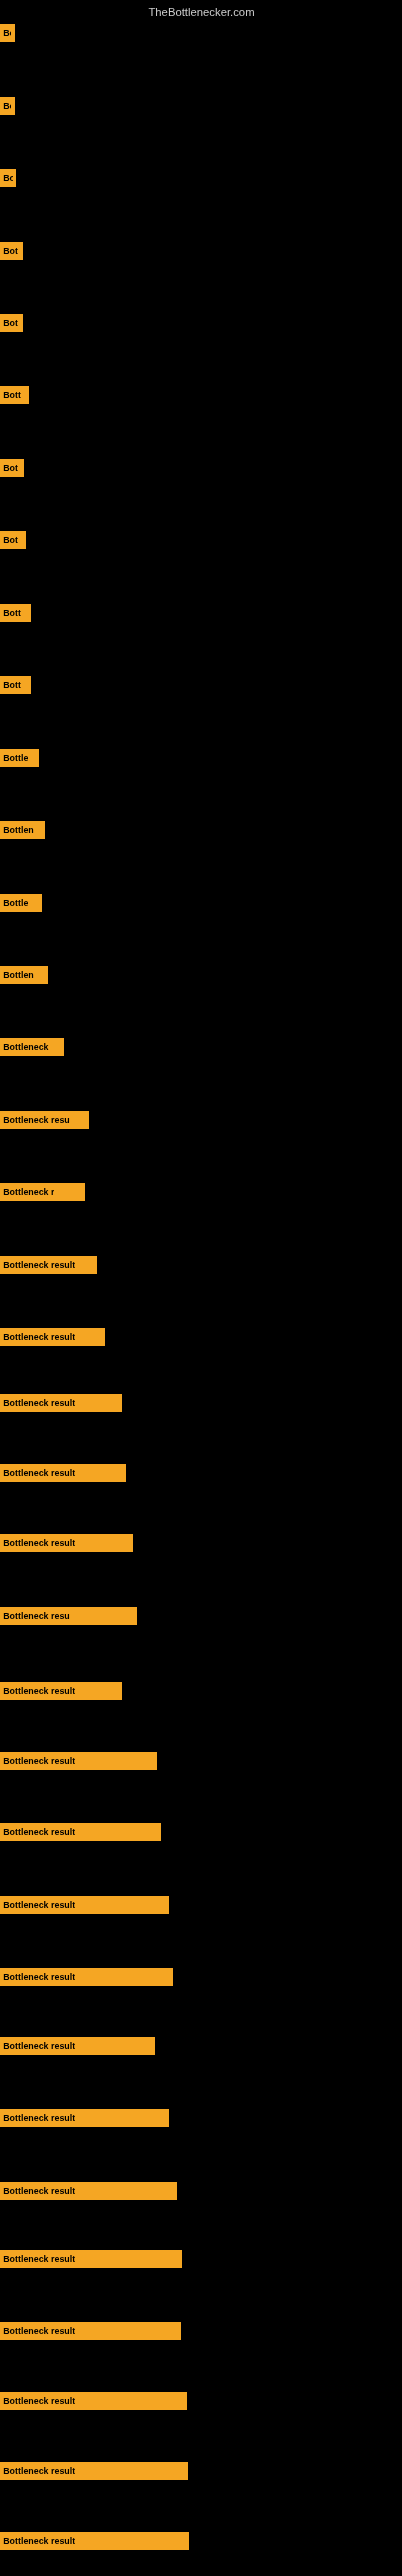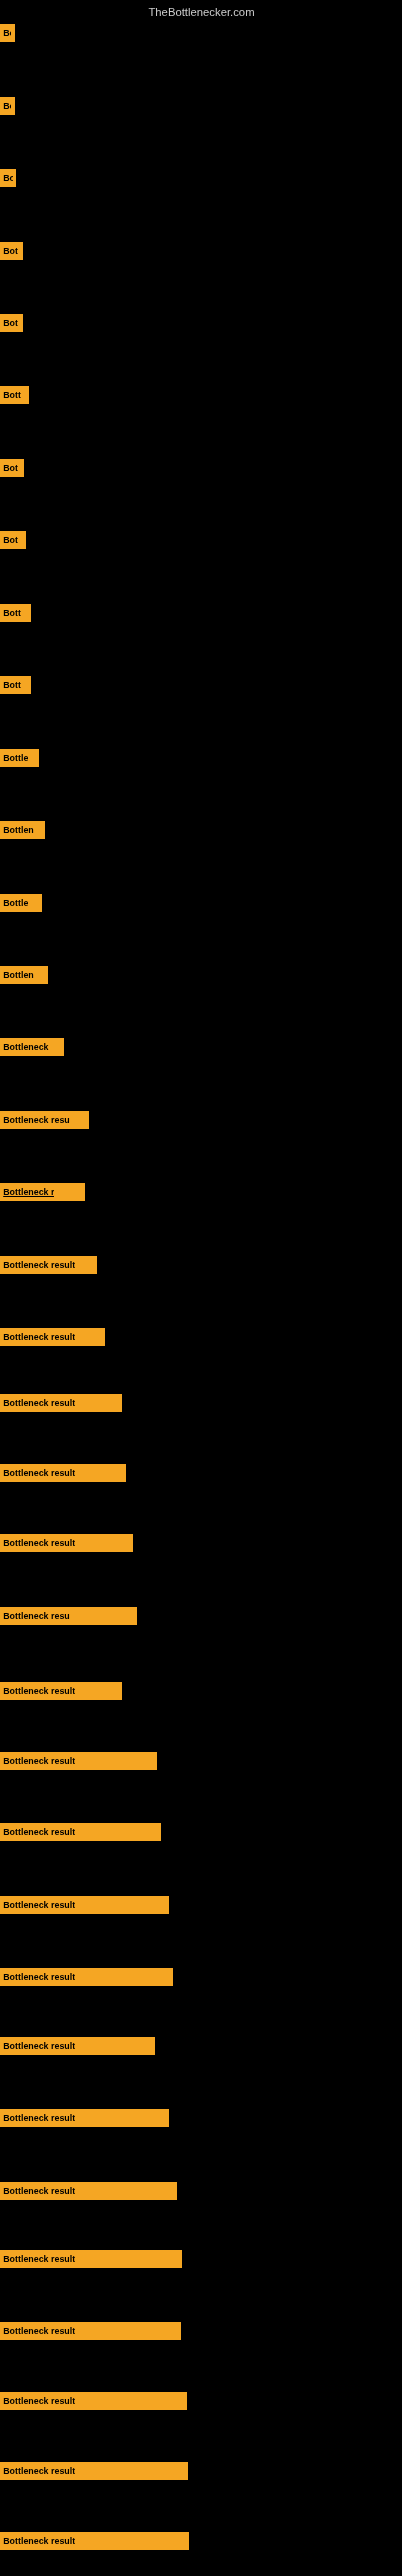--- a/index.html
+++ b/index.html
@@ -126,21 +126,21 @@
     <div class="bar-container" style="top: 1038px; left: 0px;">
       <div class="bar" style="width: 64px;">
         <span class="bar-label">Bottleneck</span>
       </div>
     </div>
     <div class="bar-container" style="top: 1111px; left: 0px;">
       <div class="bar" style="width: 89px;">
         <span class="bar-label">Bottleneck resu</span>
       </div>
     </div>
-    <div class="bar-container" style="top: 1183px; left: 0px; text-decoration: underline;">
+    <div class="bar-container" style="top: 1183px; left: 0px;">
       <div class="bar" style="width: 85px;">
         <span class="bar-label">Bottleneck r</span>
       </div>
     </div>
     <div class="bar-container" style="top: 1256px; left: 0px;">
       <div class="bar" style="width: 97px;">
         <span class="bar-label">Bottleneck result</span>
       </div>
     </div>
     <div class="bar-container" style="top: 1328px; left: 0px;">

